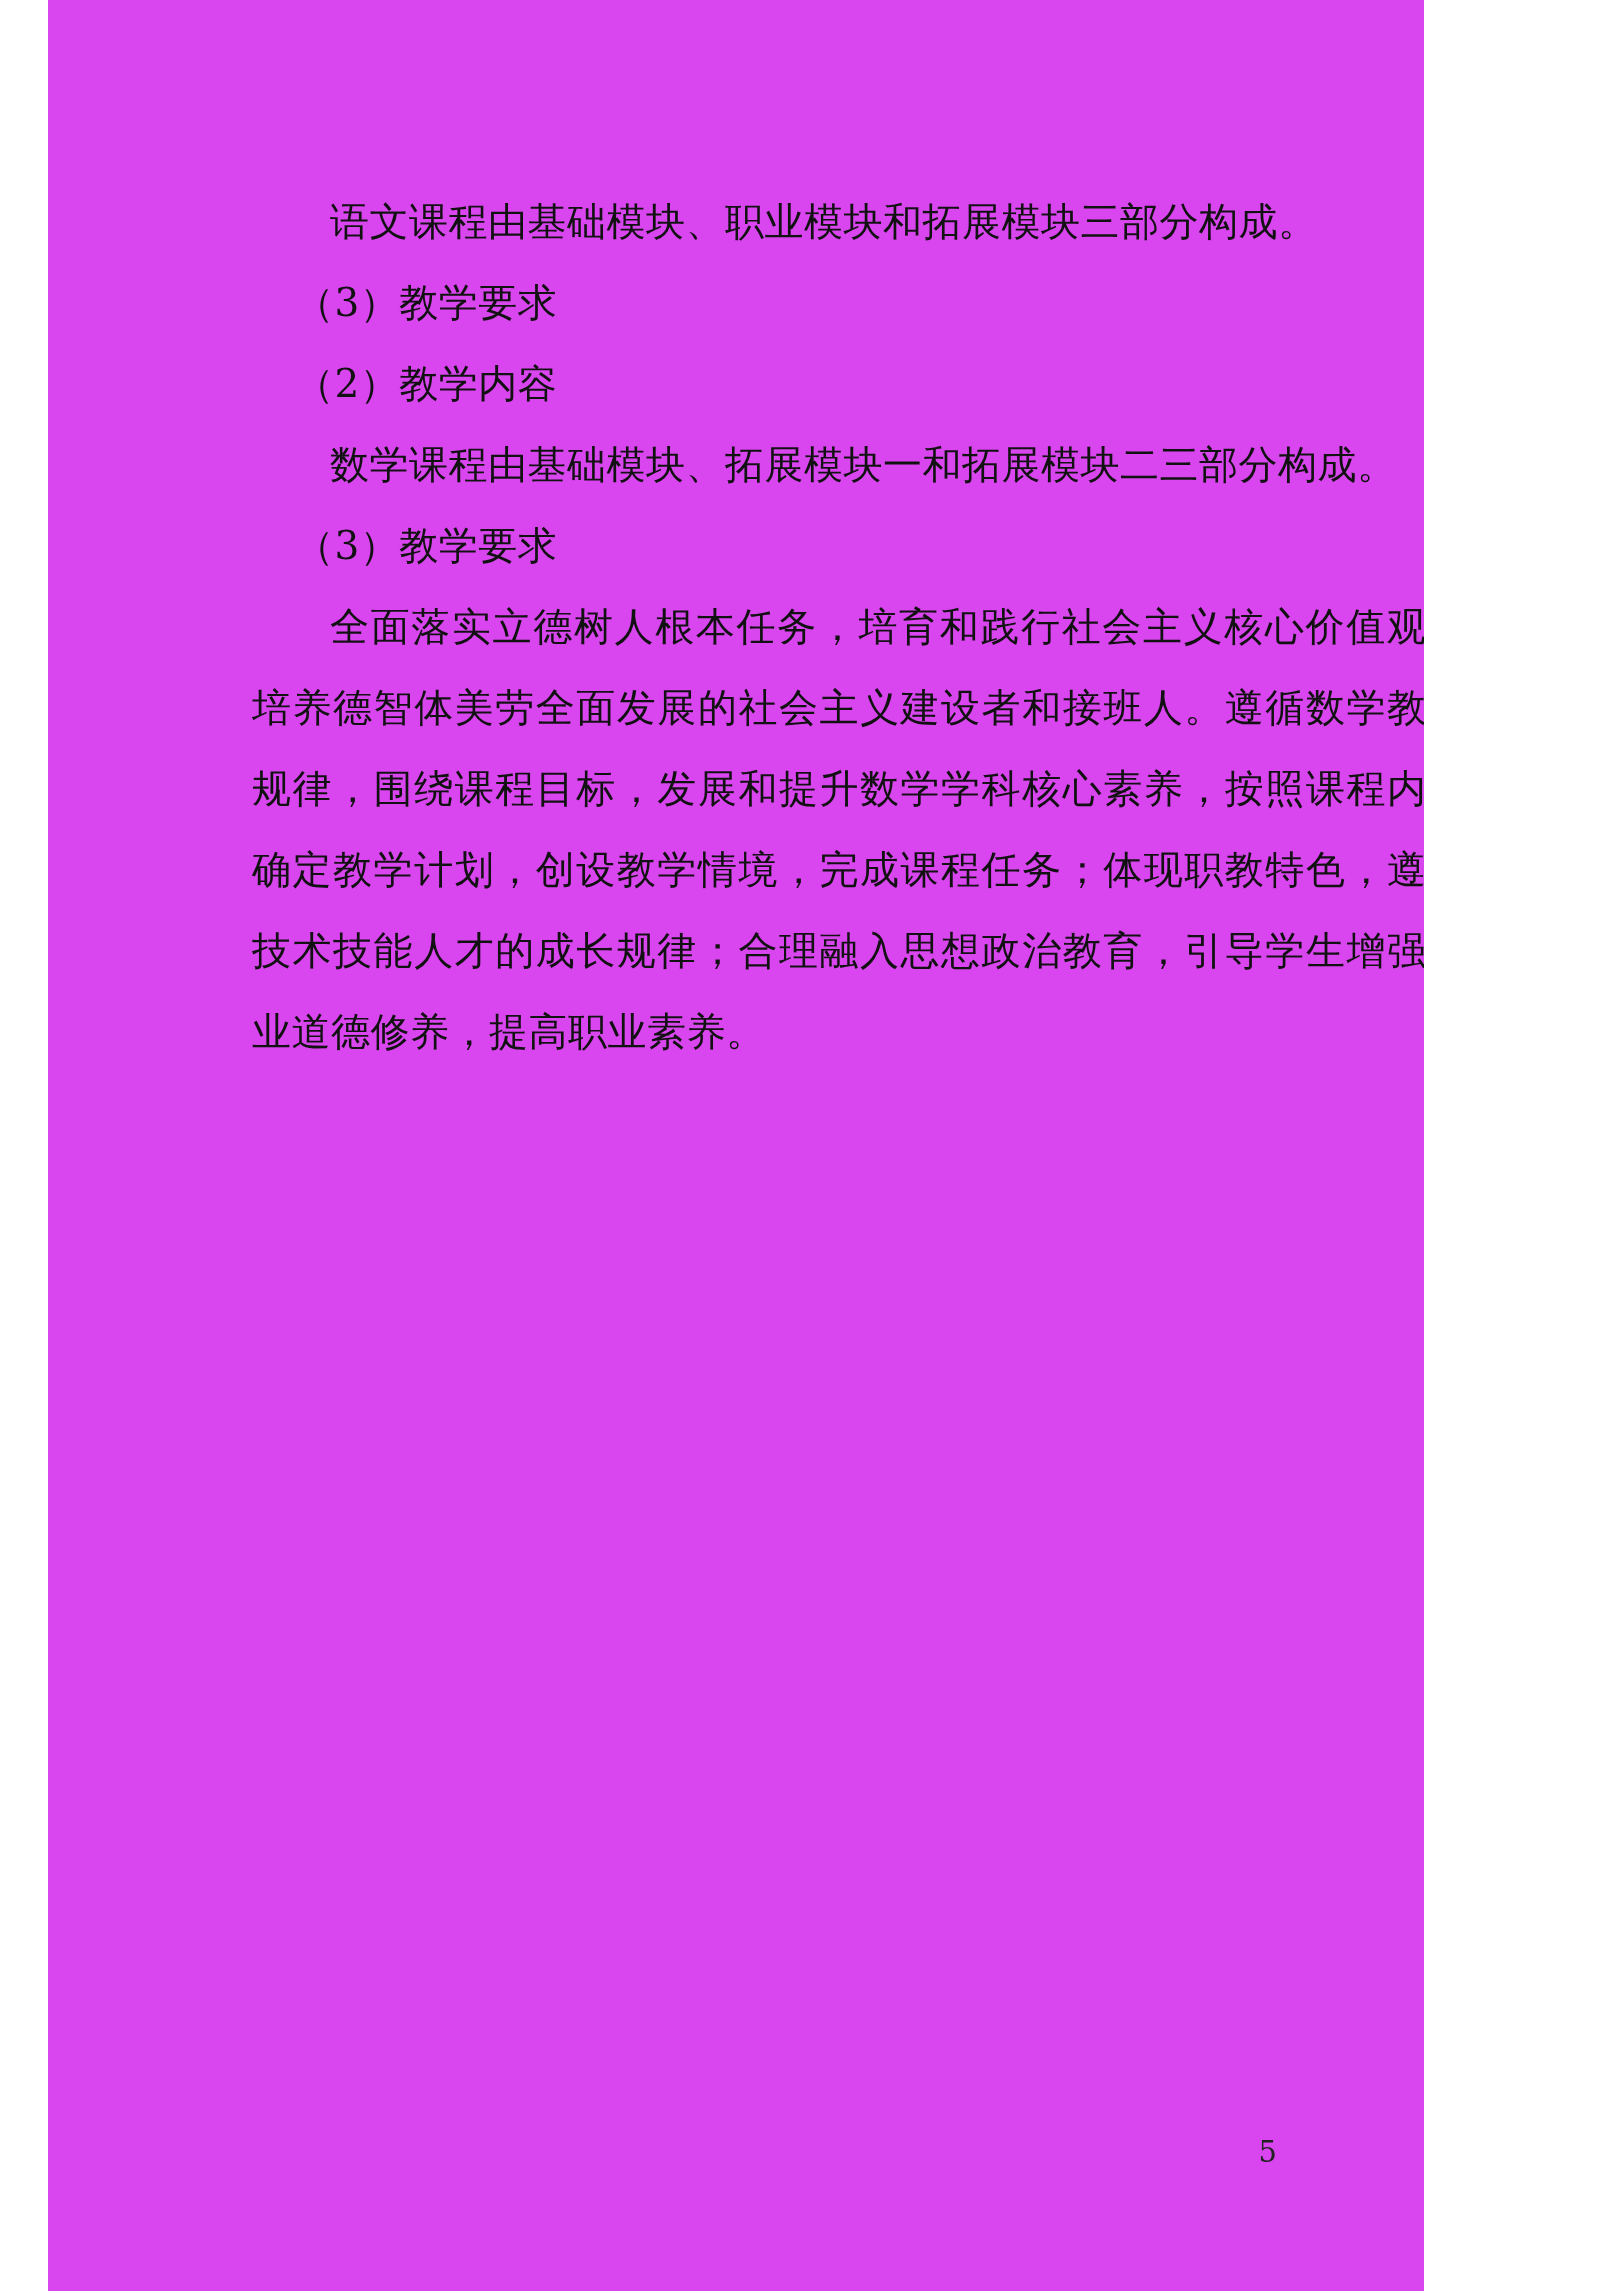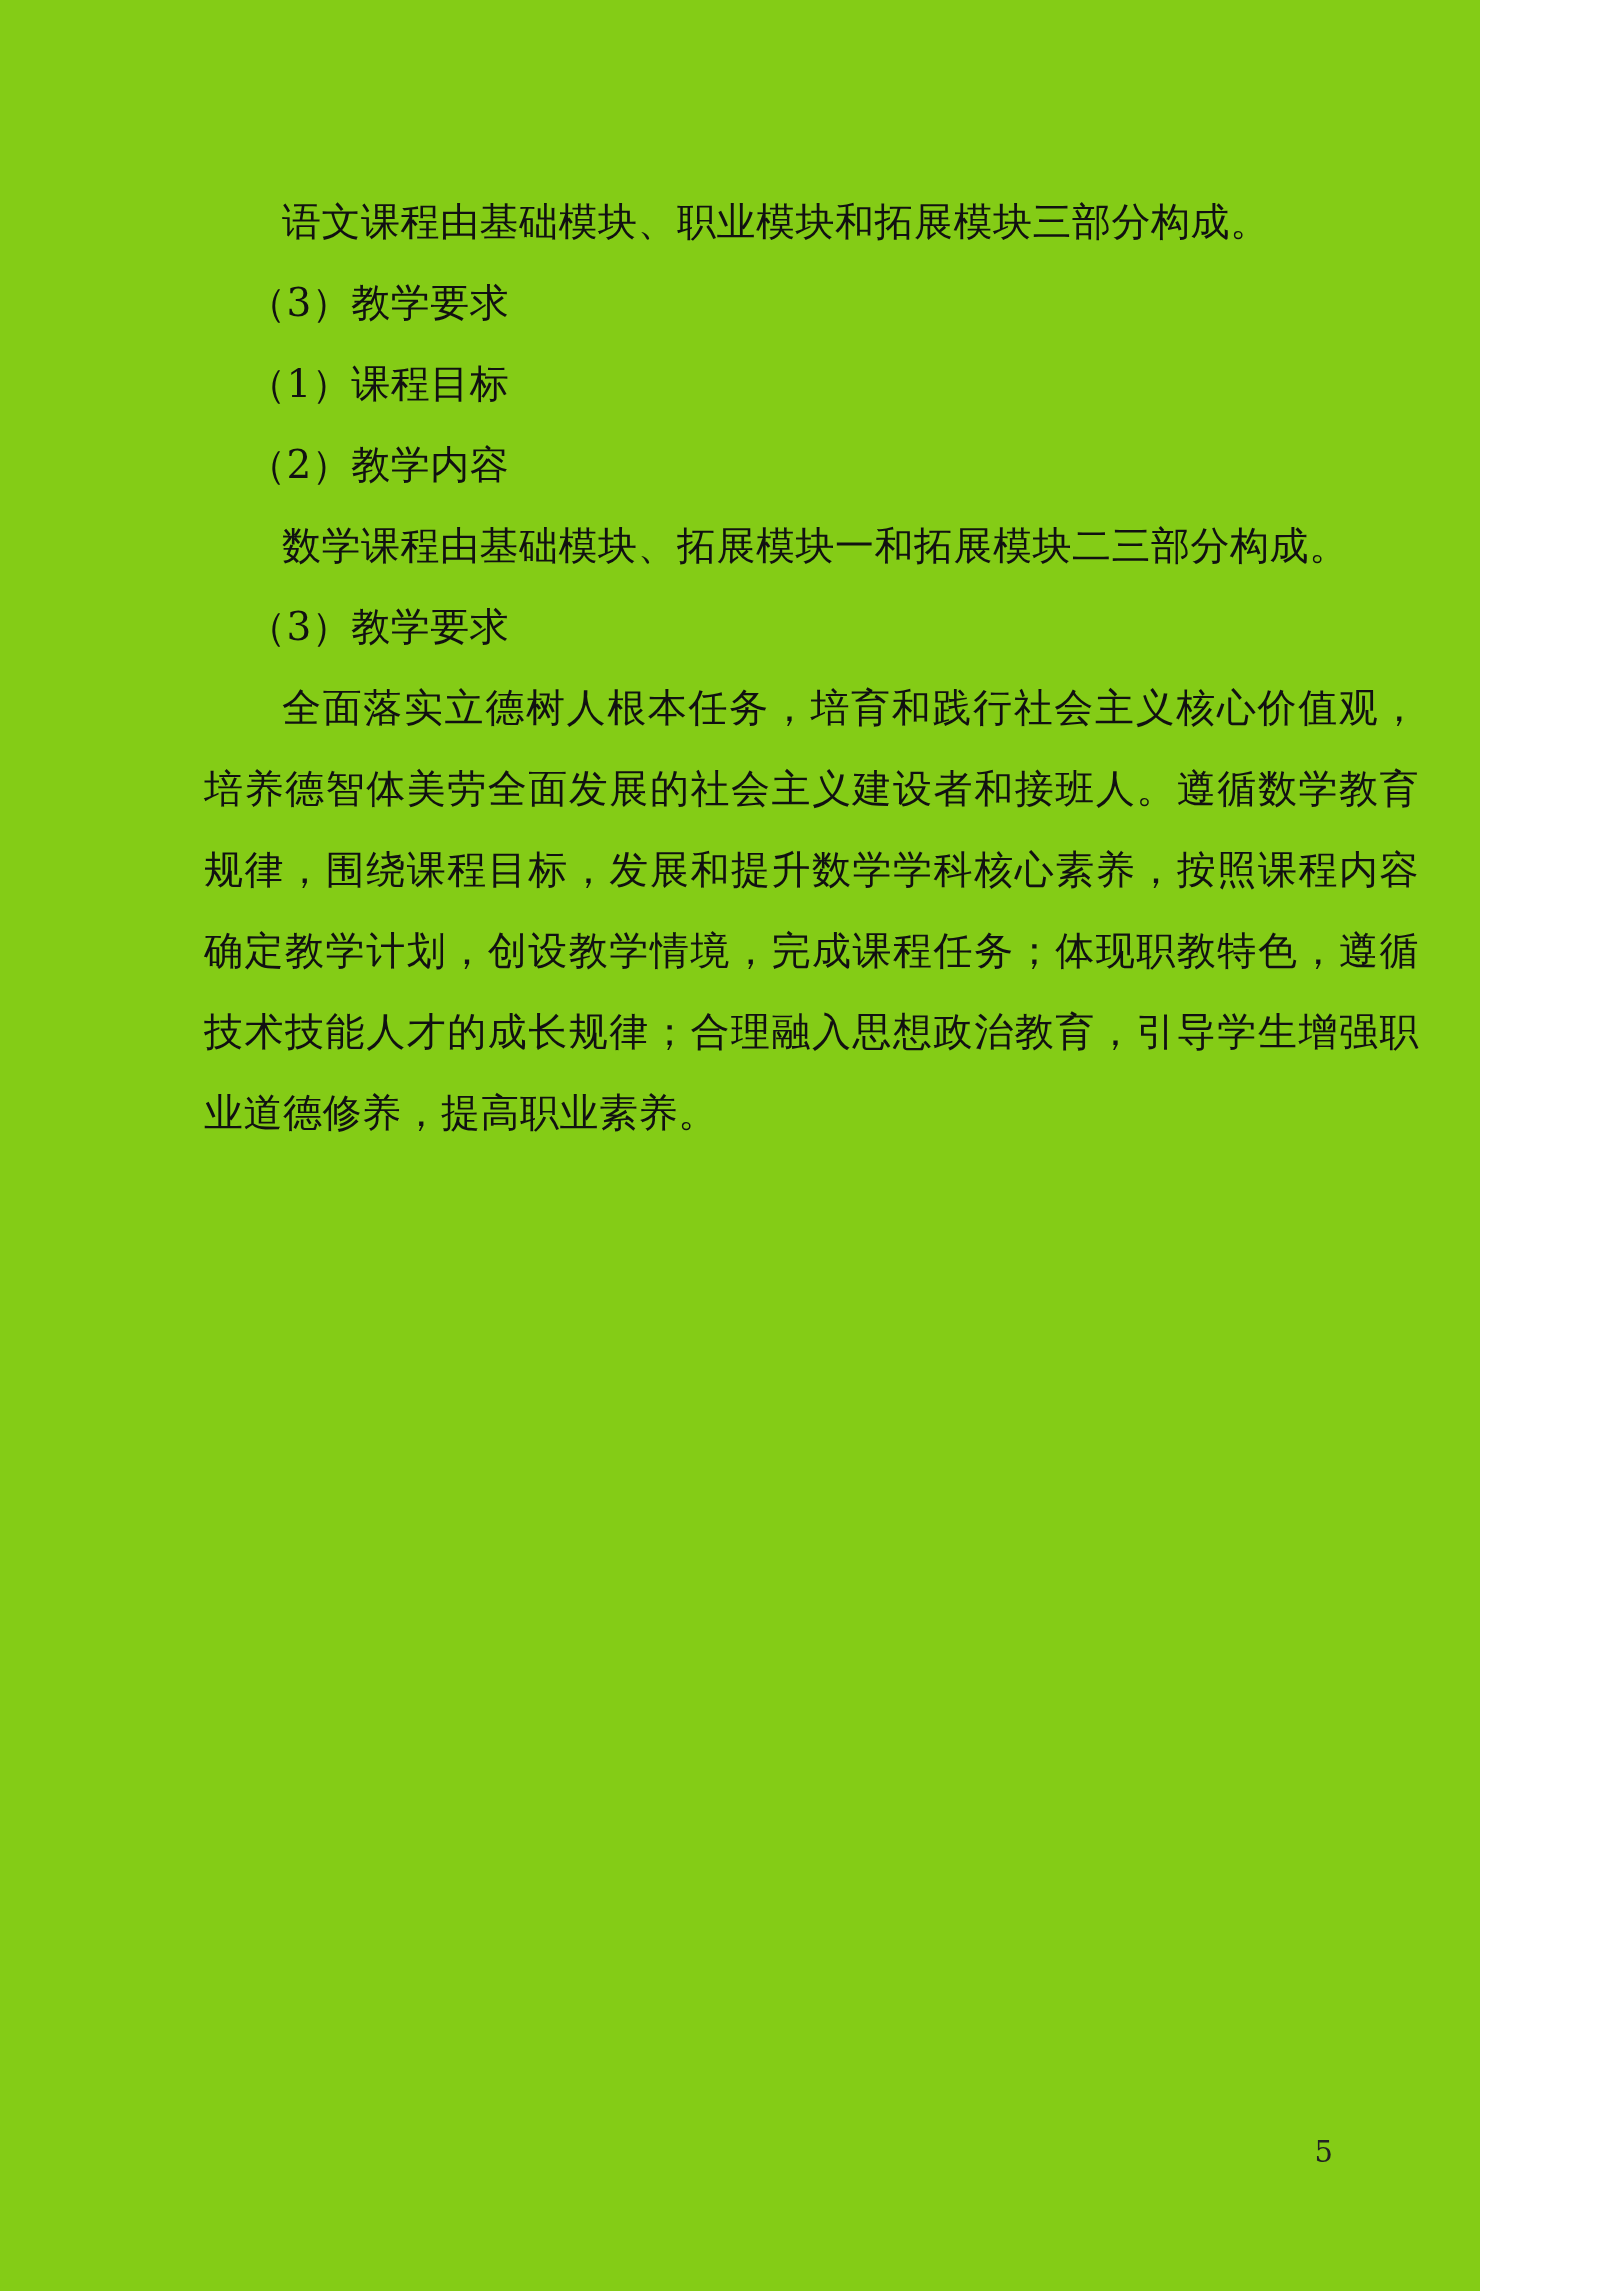--- a/index.html
+++ b/index.html
@@ -2,27 +2,28 @@
 <html><head>
 <meta charset="utf-8">
 <style>
   html, body {
     margin: 0;
     padding: 0;
     background: #ffffff;
   }
   .page {
     position: relative;
-    width: 1480px;
+    width: 1376px;
     height: 2292px;
-    background: #84cc16;
+    background: #d946ef;
     box-sizing: border-box;
     overflow: hidden;
     font-family: "DejaVu Serif", "Liberation Serif", serif;
     color: #1a1a1a;
+    margin-left: 48px;
   }
   .content {
     position: absolute;
     left: 204px;
     top: 181px;
     width: 1215px;
   }
   p {
     margin: 0;
     font-size: 39px;
@@ -51,21 +52,20 @@
     font-family: "DejaVu Serif", "Liberation Serif", serif;
   }
 </style>
 </head>
 <body>
 
 <div class="page">
   <div class="content" id="body-content">
       <p class="indent">语文课程由基础模块、职业模块和拓展模块三部分构成。</p>
       <p class="sub">（3）教学要求</p>
-      <p class="sub">（1）课程目标</p>
       <p class="sub">（2）教学内容</p>
       <p class="indent">数学课程由基础模块、拓展模块一和拓展模块二三部分构成。</p>
       <p class="sub">（3）教学要求</p>
       <p class="indent">全面落实立德树人根本任务，培育和践行社会主义核心价值观，培养德智体美劳全面发展的社会主义建设者和接班人。遵循数学教育规律，围绕课程目标，发展和提升数学学科核心素养，按照课程内容确定教学计划，创设教学情境，完成课程任务；体现职教特色，遵循技术技能人才的成长规律；合理融入思想政治教育，引导学生增强职业道德修养，提高职业素养。</p>
     </div>
   <div class="page-number">5</div>
 </div>
 
 
 </body></html>

